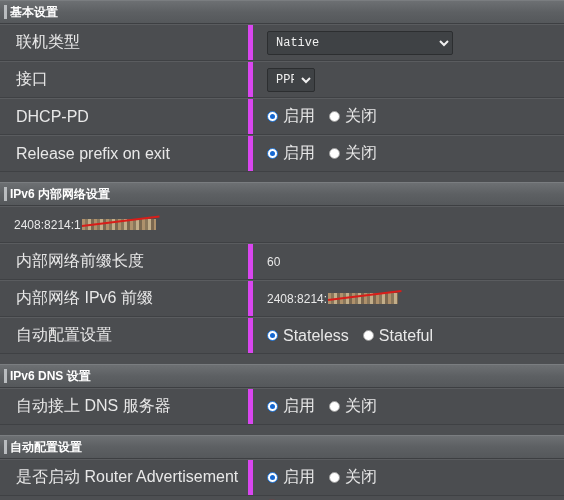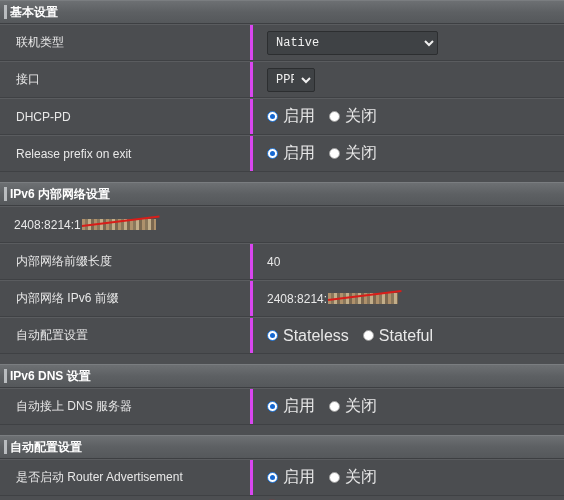--- a/index.html
+++ b/index.html
@@ -37,42 +37,42 @@
     border-top:1px solid #5a5c5f;
     background:#4b4d50;
     align-items:stretch;
   }
   .row-label{
     width:253px;
     box-sizing:border-box;
     display:flex;align-items:center;
     padding-left:16px;
     color:#e8e8e8;
-    font-size:12px;
-    border-right:3px solid #d946ef;
+    font-size:16px;
+    border-right:5px solid #d946ef;
   }
   .row-value{
     flex:1;
     display:flex;align-items:center;
     padding-left:14px;
     color:#e8e8e8;
     font-size:12px;
   }
   
   select{
     font-family:"Liberation Mono","DejaVu Sans Mono",monospace;
     font-size:12px;
     background:#3f4245;
     color:#f0f0f0;
     border:1px solid #2c2e30;
     padding:3px 4px;
     outline:none;
     border-radius:2px;
   }
-  select.wide{width:171px;}
+  select.wide{width:186px;}
   select.narrow{width:48px;}
   
   .radio-group{display:flex;align-items:center;gap:14px;}
   .radio-item{display:flex;align-items:center;gap:5px;cursor:default;}
   .radio{
     width:11px;height:11px;border-radius:50%;
     background:#ffffff;
     border:1px solid #9a9a9a;
     box-sizing:border-box;
     display:inline-block;
@@ -192,21 +192,21 @@
     <div class="row-value">
       <span class="val-mono">2408:8214:1</span>
         <span class="redact" style="width:74px;">
           <span class="strike" style="left:0;top:6px;width:78px;"></span>
         </span>
     </div>
   </div>
 
   <div class="row">
     <div class="row-label">内部网络前缀长度</div>
-    <div class="row-value">40</div>
+    <div class="row-value">60</div>
   </div>
 
   <div class="row">
     <div class="row-label">内部网络 IPv6 前缀</div>
     <div class="row-value">
       <span class="val-mono">2408:8214:</span>
         <span class="redact" style="width:70px;">
           <span class="strike" style="left:0;top:6px;width:74px;"></span>
         </span>
     </div>

